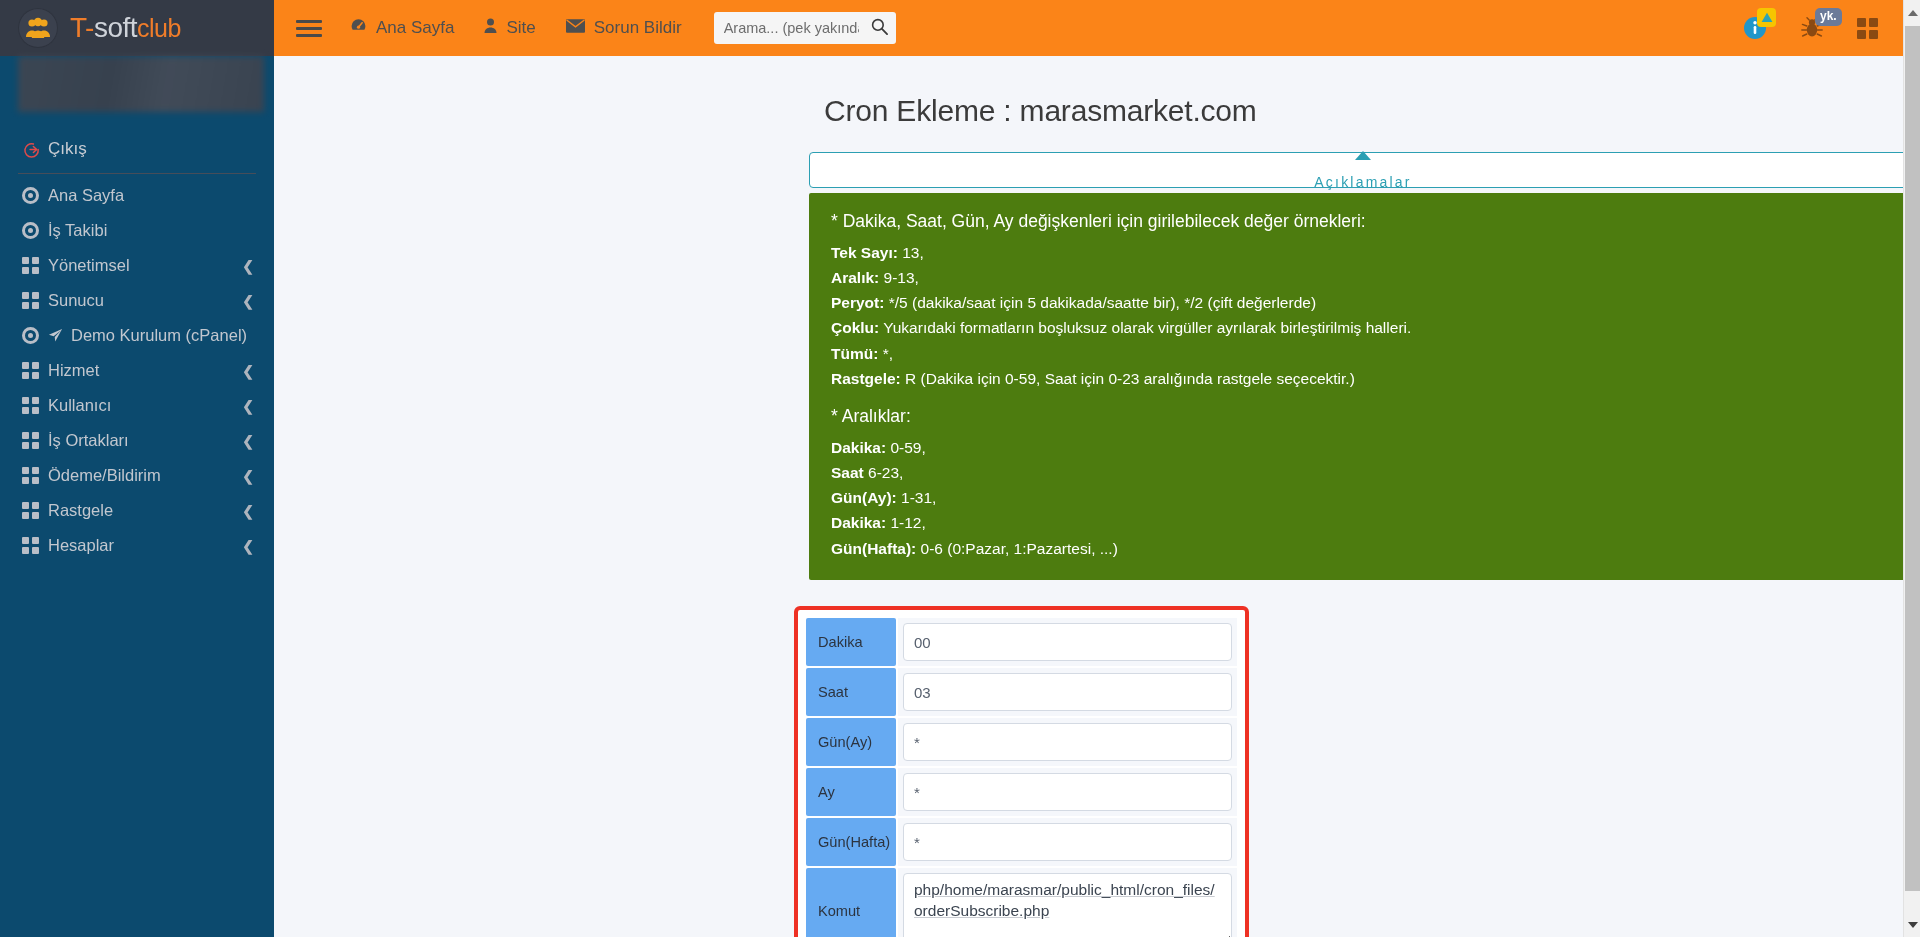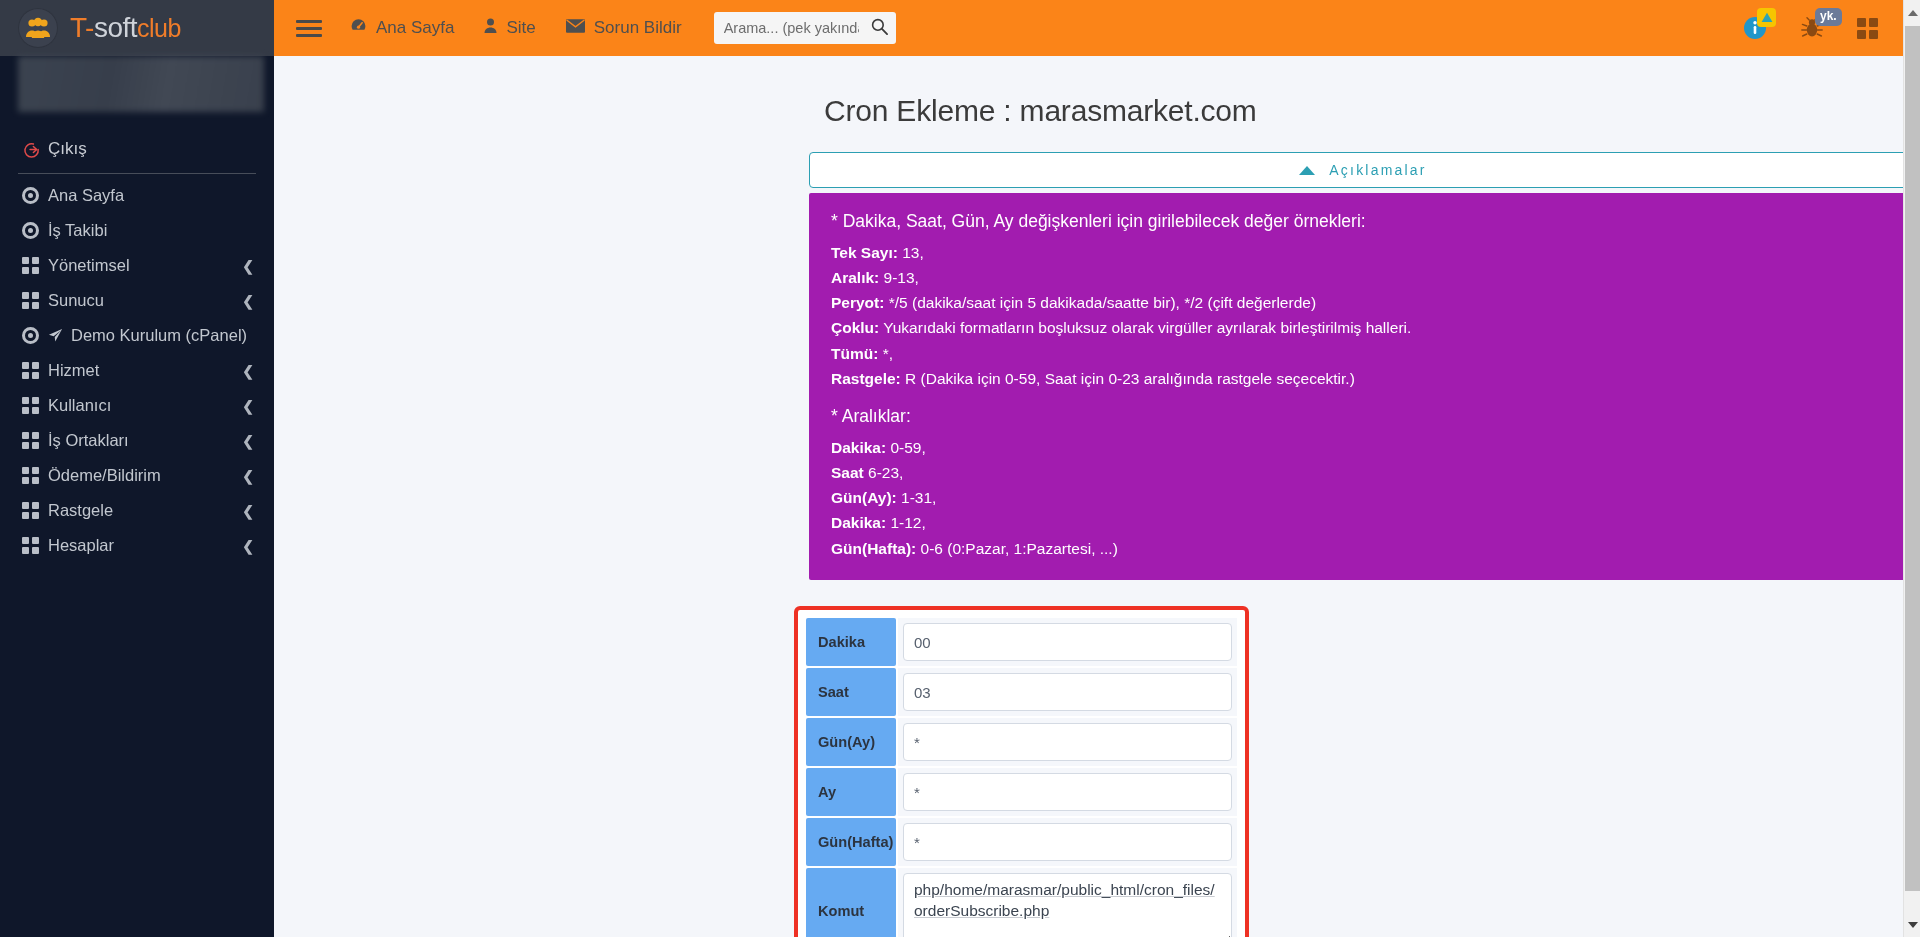--- a/index.html
+++ b/index.html
@@ -7,21 +7,21 @@
     width: 1920px; height: 937px;
     overflow: hidden;
     font-family: "Liberation Sans", sans-serif;
     background: #f4f6fa;
   }
   .app { display: flex; width: 1920px; height: 937px; position: relative; }
 
   
   .sidebar {
     width: 274px; min-width: 274px; height: 937px;
-    background: #0f172a;
+    background: #0c4a6e;
     position: relative; z-index: 5;
   }
   .brand {
     height: 56px; display: flex; align-items: center;
     padding-left: 18px; background: #343a46;
   }
   .brand-logo {
     width: 40px; height: 40px; border-radius: 50%;
     background: #3b414e;
     display: flex; align-items: center; justify-content: center;
@@ -122,48 +122,48 @@
     font-size: 30px; color:#3b3b3b; font-weight:400;
     margin: 38px 0 0 0; padding-left: 550px;
     letter-spacing:-0.2px;
   }
 
   .panel { width: 1108px; margin: 24px 0 0 535px; }
   .panel-head {
     height: 36px; background:#fff;
     border:1px solid #2c9fb3; border-radius:4px;
     display:flex; align-items:center; justify-content:center; gap:14px;
-    color:#2c9fb3; font-size:14px; letter-spacing:2.2px; cursor:pointer;
+    color:#2c9fb3; font-size:14px; letter-spacing:2.2px; cursor:pointer;flex-direction:column;
   }
   .tri-up {
     width:0;height:0;border-left:8px solid transparent;border-right:8px solid transparent;
     border-bottom:9px solid #2c9fb3;
   }
   .panel-body {
-    background:#a21caf; color:#fff; padding: 18px 22px 16px 22px;
+    background:#4d7c0f; color:#fff; padding: 18px 22px 16px 22px;
     margin-top:5px; border-radius:2px;
     font-size:16.5px; line-height:1.24;
   }
   .panel-body .hdr { font-size:17.5px; margin-bottom:10px; }
   .panel-body p { margin: 0 0 6px 0; font-size:15.5px; }
   .panel-body p b { font-weight:700; }
   .panel-body .gap { height: 12px; }
 
   
   .formbox {
     position:absolute; left: 520px; top: 512px;
     width: 455px;
     border: 4px solid #ee3124; border-radius:6px;
     background:#fff; padding: 6px;
   }
   .ftable { width:100%; border-collapse:separate; border-spacing:2px; }
   .ftable td { vertical-align: middle; }
   .fl {
     width: 90px; background:#66aaf2; color:#2c3440;
-    font-weight:700; font-size:14.6px;
+    font-weight:400; font-size:14.6px;
     padding: 12px 0 12px 12px; border-radius:2px;
   }
   .fv { background:#f5f7fb; padding: 5px 5px; }
   .fv input {
     width:100%; height:38px; border:1px solid #d4dae3; border-radius:4px;
     padding: 16px 10px; font-family:inherit; font-size:15px; color:#57606e;
     outline:none; background:#fff;
   }
   .fv textarea {
     width:100%; height:72px; border:1px solid #d4dae3; border-radius:4px;

